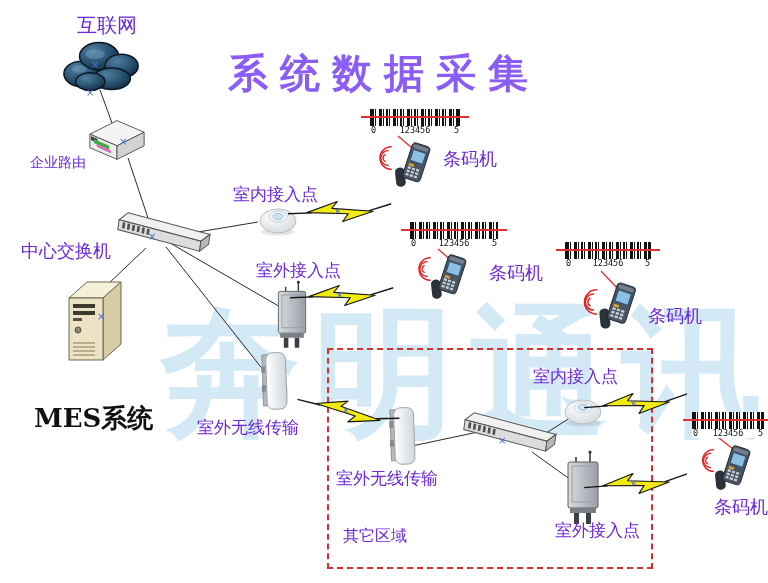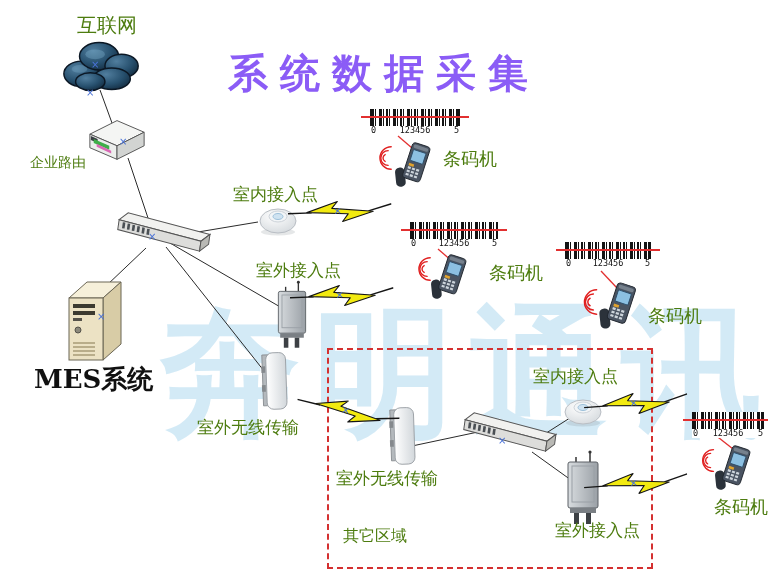--- a/index.html
+++ b/index.html
@@ -16,23 +16,23 @@
     margin-left:48px;
   }
   
   #title{
     position:absolute;left:228px;top:46px;z-index:6;
     font-size:40px;font-weight:bold;letter-spacing:12px;color:#8b5cf6;
     white-space:nowrap;font-family:"DejaVu Serif","Liberation Serif",serif;
   }
   
   .label{
-    position:absolute;z-index:6;font-size:17px;color:#4d7c0f;white-space:nowrap;
-  }
-  #mes-label{font-size:26px;font-weight:bold;color:#111;}
+    position:absolute;z-index:6;font-size:17px;color:#6d28d9;white-space:nowrap;
+  }
+  #mes-label{font-size:26px;font-weight:bold;color:#111;margin-top:39px;}
   
   #lines{position:absolute;left:0;top:0;z-index:2;}
   .dev{position:absolute;z-index:3;overflow:visible;}
   .bolt{position:absolute;z-index:5;overflow:visible;}
   .scan{position:absolute;z-index:5;overflow:visible;}
   
   #dashed-region{
     position:absolute;left:327px;top:348px;width:322px;height:217px;
     border:2px dashed #d43030;z-index:4;
   }
@@ -335,20 +335,21 @@
   <svg class="scan" style="left:700px;top:448px;width:17px;height:25px">
       <use href="#sym-waves"></use>
     </svg>
 
   <div id="dashed-region"></div>
 
   <div id="title">系统数据采集</div>
 
   <div class="label" style="left:77px;top:12px;font-size:20px">互联网</div>
   <div class="label" style="left:30px;top:154px;font-size:14px">企业路由</div>
+  <div class="label" style="left:21px;top:239px;font-size:18px">中心交换机</div>
   <div class="label" id="mes-label" style="left:34px;top:362px">MES系统</div>
 
   <div class="label" style="left:233px;top:183px">室内接入点</div>
   <div class="label" style="left:256px;top:259px">室外接入点</div>
   <div class="label" style="left:197px;top:416px">室外无线传输</div>
 
   <div class="label" style="left:336px;top:467px">室外无线传输</div>
   <div class="label" style="left:533px;top:365px">室内接入点</div>
   <div class="label" style="left:555px;top:519px">室外接入点</div>
   <div class="label" style="left:343px;top:526px;font-size:16px">其它区域</div>

